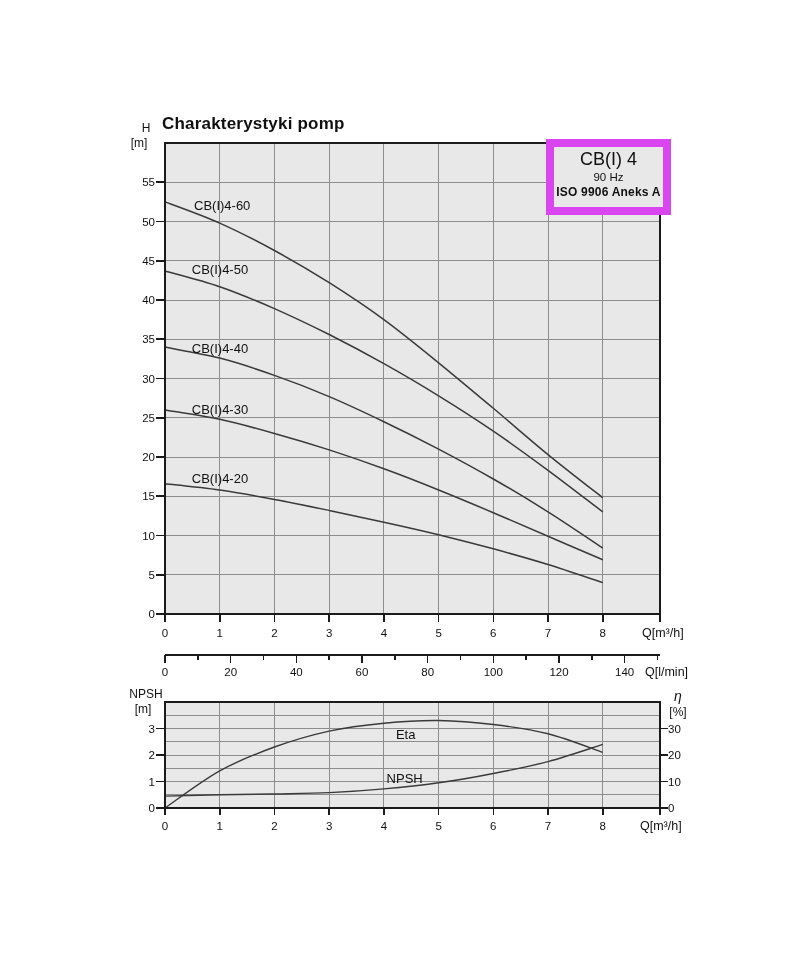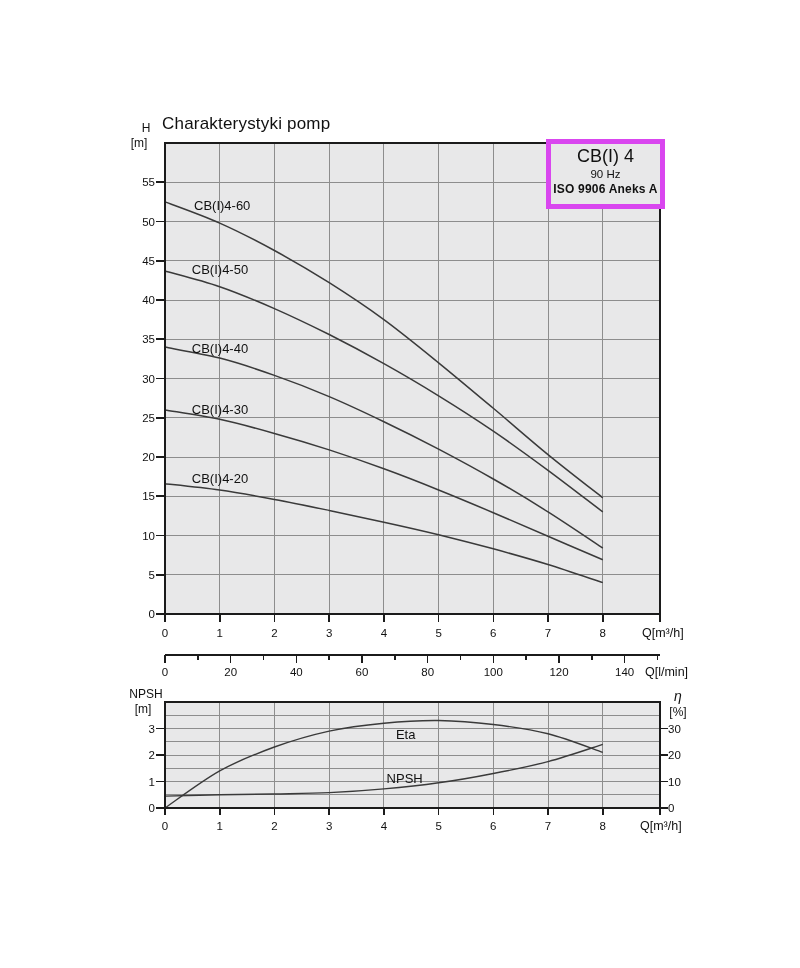--- a/index.html
+++ b/index.html
@@ -1,21 +1,21 @@
 <!DOCTYPE html>
 <html><head>
 <meta charset="utf-8">
 <style>
   html,body{margin:0;padding:0;background:#ffffff;}
   body{width:800px;height:968px;font-family:"Liberation Sans",sans-serif;}
   .page{position:relative;width:800px;height:968px;background:#ffffff;overflow:hidden;}
-  .page-title{position:absolute;left:162px;top:114px;margin:0;font-size:17px;font-weight:normal;color:#101010;letter-spacing:.2px;z-index:4;}
+  .page-title{position:absolute;left:162px;top:114px;margin:0;font-size:17px;font-weight:bold;color:#101010;letter-spacing:.2px;z-index:4;}
   .charts-svg{position:absolute;left:0;top:0;z-index:1;}
   .charts-svg text{font-family:"Liberation Sans",sans-serif;fill:#111111;}
-  .info-box{position:absolute;left:546px;top:139px;width:109px;height:60px;background:#e8e8e9;border:5px solid #d946ef;text-align:center;z-index:3;}
+  .info-box{position:absolute;left:546px;top:139px;width:109px;height:60px;background:#e8e8e9;border:8px solid #d946ef;text-align:center;z-index:3;}
   .info-model{font-size:18px;line-height:22px;margin-top:1px;color:#111;}
   .info-freq{font-size:11.5px;line-height:14px;color:#111;}
   .info-standard{font-size:12px;font-weight:bold;line-height:16px;color:#111;letter-spacing:.2px;}
 </style>
 </head>
 <body>
 
 <div class="page">
   <h1 class="page-title">Charakterystyki pomp</h1>
 

